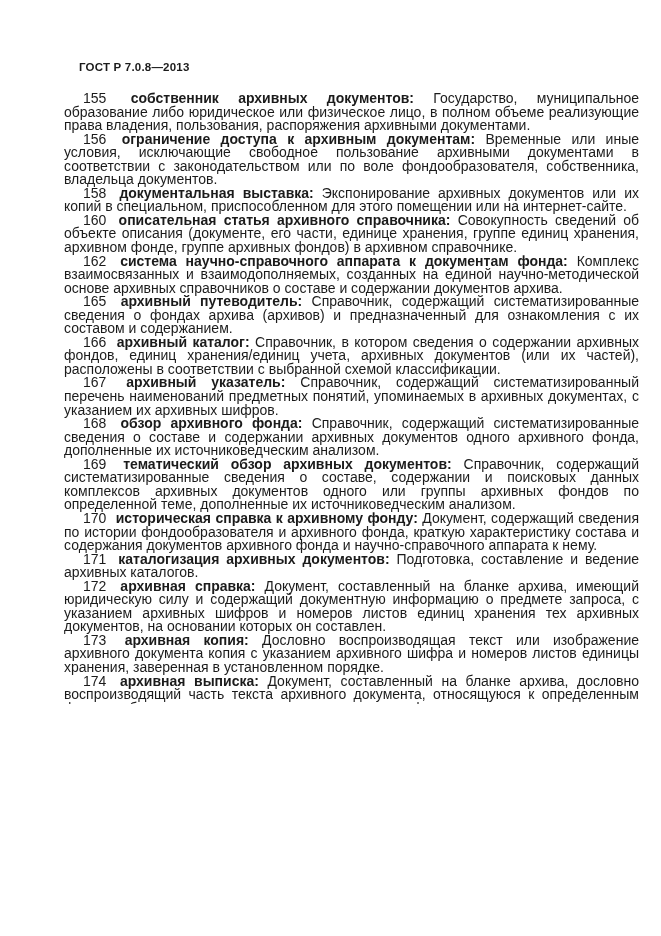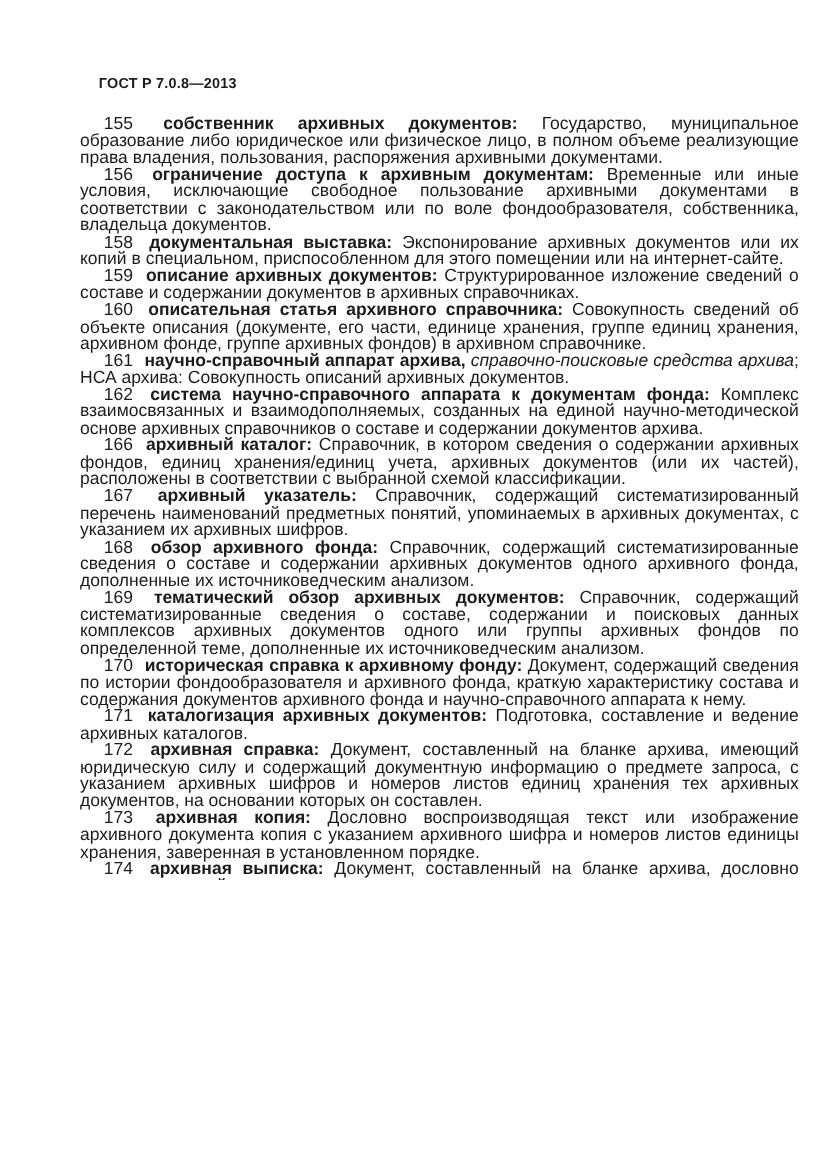--- a/index.html
+++ b/index.html
@@ -60,24 +60,23 @@
 <body>
 
 <div class="page">
 
   <div class="doc-header">ГОСТ Р 7.0.8—2013</div>
 
   <div class="content">
     <p class="entry"><span class="num">155</span> <span class="term">собственник архивных документов:</span> <span class="syn"></span><span class="def">Государство, муниципальное образование либо юридическое или физическое лицо, в полном объеме реализующие права владения, пользования, распоряжения архивными документами.</span></p>
     <p class="entry"><span class="num">156</span> <span class="term">ограничение доступа к архивным документам:</span> <span class="syn"></span><span class="def">Временные или иные условия, исключающие свободное пользование архивными документами в соответствии с законодательством или по воле фондообразователя, собственника, владельца документов.</span></p>
     <p class="entry"><span class="num">158</span> <span class="term">документальная выставка:</span> <span class="syn"></span><span class="def">Экспонирование архивных документов или их копий в специальном, приспособленном для этого помещении или на интернет-сайте.</span></p>
-    <p class="entry"><span class="num">159</span> <span class="term">описание архивных документов:</span> <span class="syn"></span><span class="def">Структурированное изложение сведений о составе и содержании документов в архивных справочниках.</span></p>
     <p class="entry"><span class="num">160</span> <span class="term">описательная статья архивного справочника:</span> <span class="syn"></span><span class="def">Совокупность сведений об объекте описания (документе, его части, единице хранения, группе единиц хранения, архивном фонде, группе архивных фондов) в архивном справочнике.</span></p>
-    <p class="entry"><span class="num">161</span> <span class="term">научно-справочный аппарат архива,</span> <span class="syn">справочно-поисковые средства архива</span><span class="def">; НСА архива: Совокупность описаний архивных документов.</span></p>
     <p class="entry"><span class="num">162</span> <span class="term">система научно-справочного аппарата к документам фонда:</span> <span class="syn"></span><span class="def">Комплекс взаимосвязанных и взаимодополняемых, созданных на единой научно-методической основе архивных справочников о составе и содержании документов архива.</span></p>
+    <p class="entry"><span class="num">165</span> <span class="term">архивный путеводитель:</span> <span class="syn"></span><span class="def">Справочник, содержащий систематизированные сведения о фондах архива (архивов) и предназначенный для ознакомления с их составом и содержанием.</span></p>
     <p class="entry"><span class="num">166</span> <span class="term">архивный каталог:</span> <span class="syn"></span><span class="def">Справочник, в котором сведения о содержании архивных фондов, единиц хранения/единиц учета, архивных документов (или их частей), расположены в соответствии с выбранной схемой классификации.</span></p>
     <p class="entry"><span class="num">167</span> <span class="term">архивный указатель:</span> <span class="syn"></span><span class="def">Справочник, содержащий систематизированный перечень наименований предметных понятий, упоминаемых в архивных документах, с указанием их архивных шифров.</span></p>
     <p class="entry"><span class="num">168</span> <span class="term">обзор архивного фонда:</span> <span class="syn"></span><span class="def">Справочник, содержащий систематизированные сведения о составе и содержании архивных документов одного архивного фонда, дополненные их источниковедческим анализом.</span></p>
     <p class="entry"><span class="num">169</span> <span class="term">тематический обзор архивных документов:</span> <span class="syn"></span><span class="def">Справочник, содержащий систематизированные сведения о составе, содержании и поисковых данных комплексов архивных документов одного или группы архивных фондов по определенной теме, дополненные их источниковедческим анализом.</span></p>
     <p class="entry"><span class="num">170</span> <span class="term">историческая справка к архивному фонду:</span> <span class="syn"></span><span class="def">Документ, содержащий сведения по истории фондообразователя и архивного фонда, краткую характеристику состава и содержания документов архивного фонда и научно-справочного аппарата к нему.</span></p>
     <p class="entry"><span class="num">171</span> <span class="term">каталогизация архивных документов:</span> <span class="syn"></span><span class="def">Подготовка, составление и ведение архивных каталогов.</span></p>
     <p class="entry"><span class="num">172</span> <span class="term">архивная справка:</span> <span class="syn"></span><span class="def">Документ, составленный на бланке архива, имеющий юридическую силу и содержащий документную информацию о предмете запроса, с указанием архивных шифров и номеров листов единиц хранения тех архивных документов, на основании которых он составлен.</span></p>
     <p class="entry"><span class="num">173</span> <span class="term">архивная копия:</span> <span class="syn"></span><span class="def">Дословно воспроизводящая текст или изображение архивного документа копия с указанием архивного шифра и номеров листов единицы хранения, заверенная в установленном порядке.</span></p>
     <p class="entry"><span class="num">174</span> <span class="term">архивная выписка:</span> <span class="syn"></span><span class="def">Документ, составленный на бланке архива, дословно воспроизводящий часть текста архивного документа, относящуюся к определенным факту, событию, лицу, с указанием архивного шифра и номеров листов единицы хранения.</span></p>
   </div>

